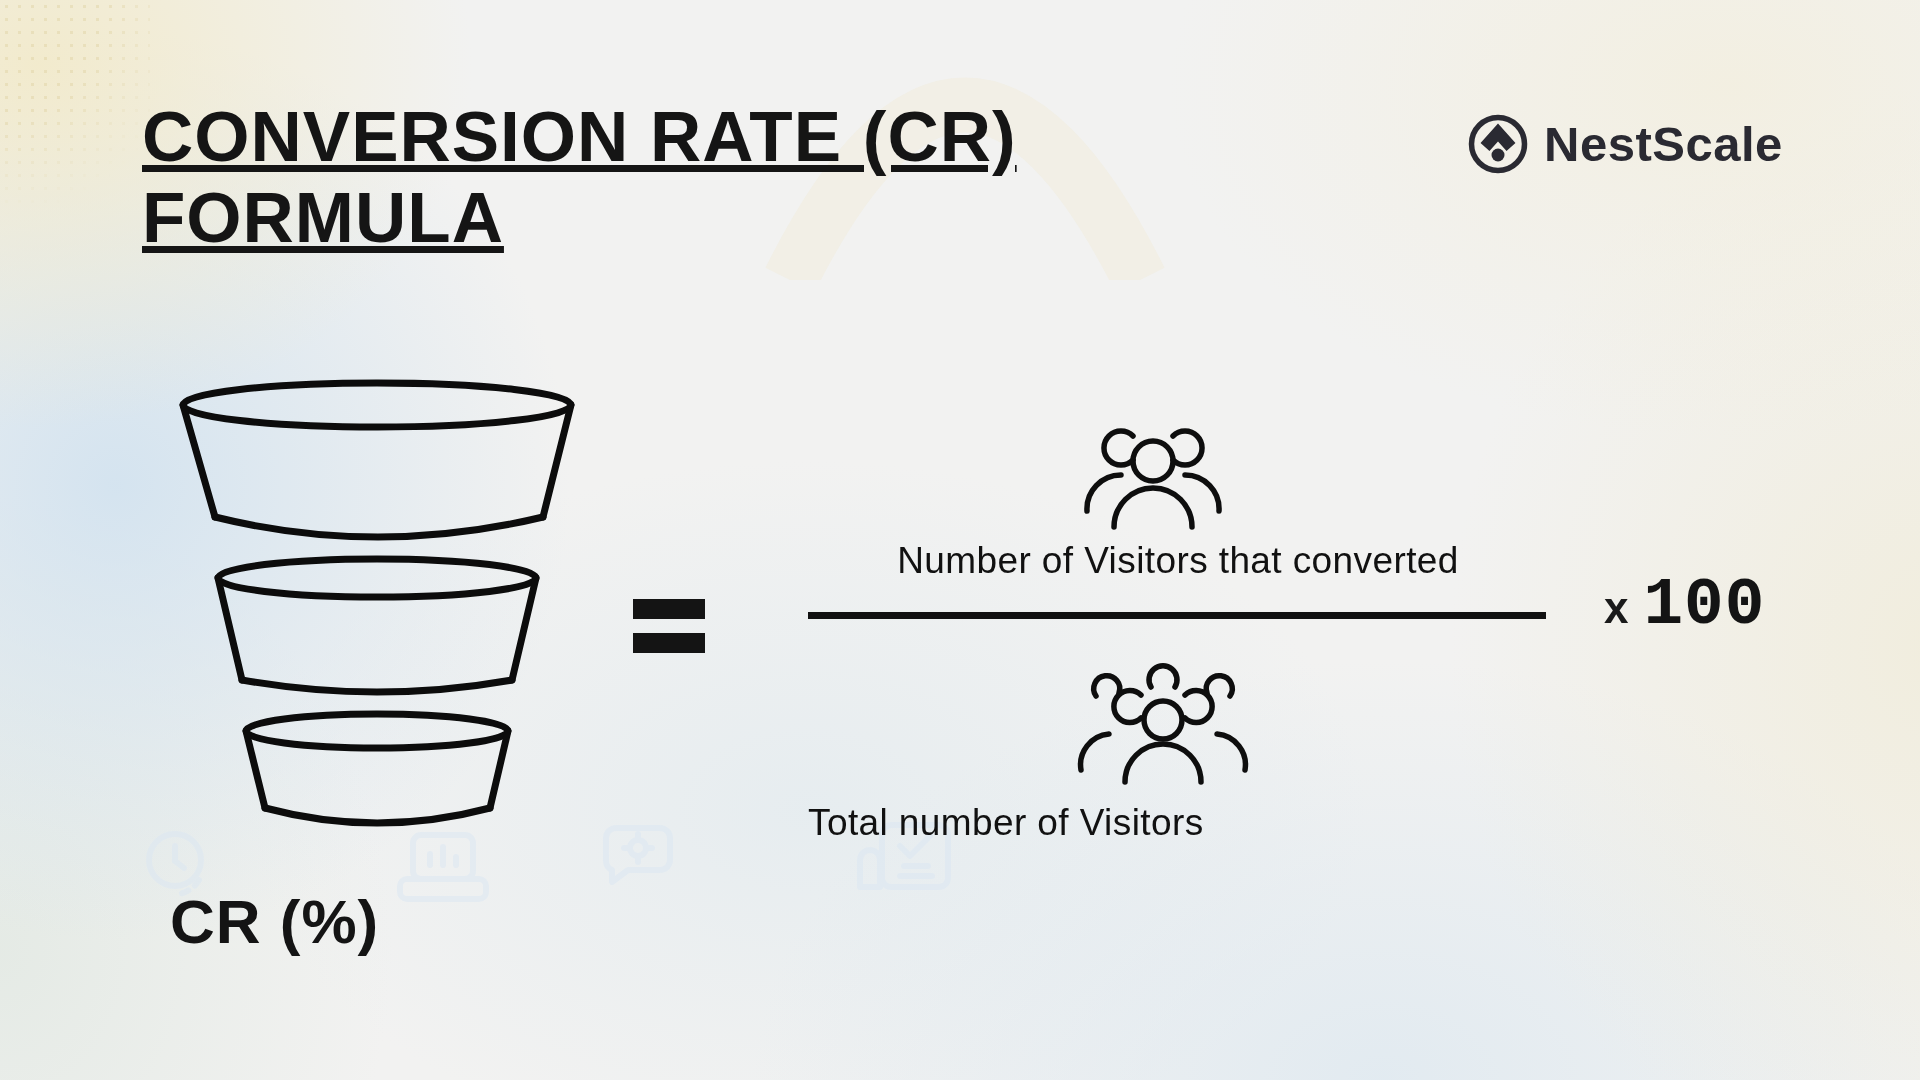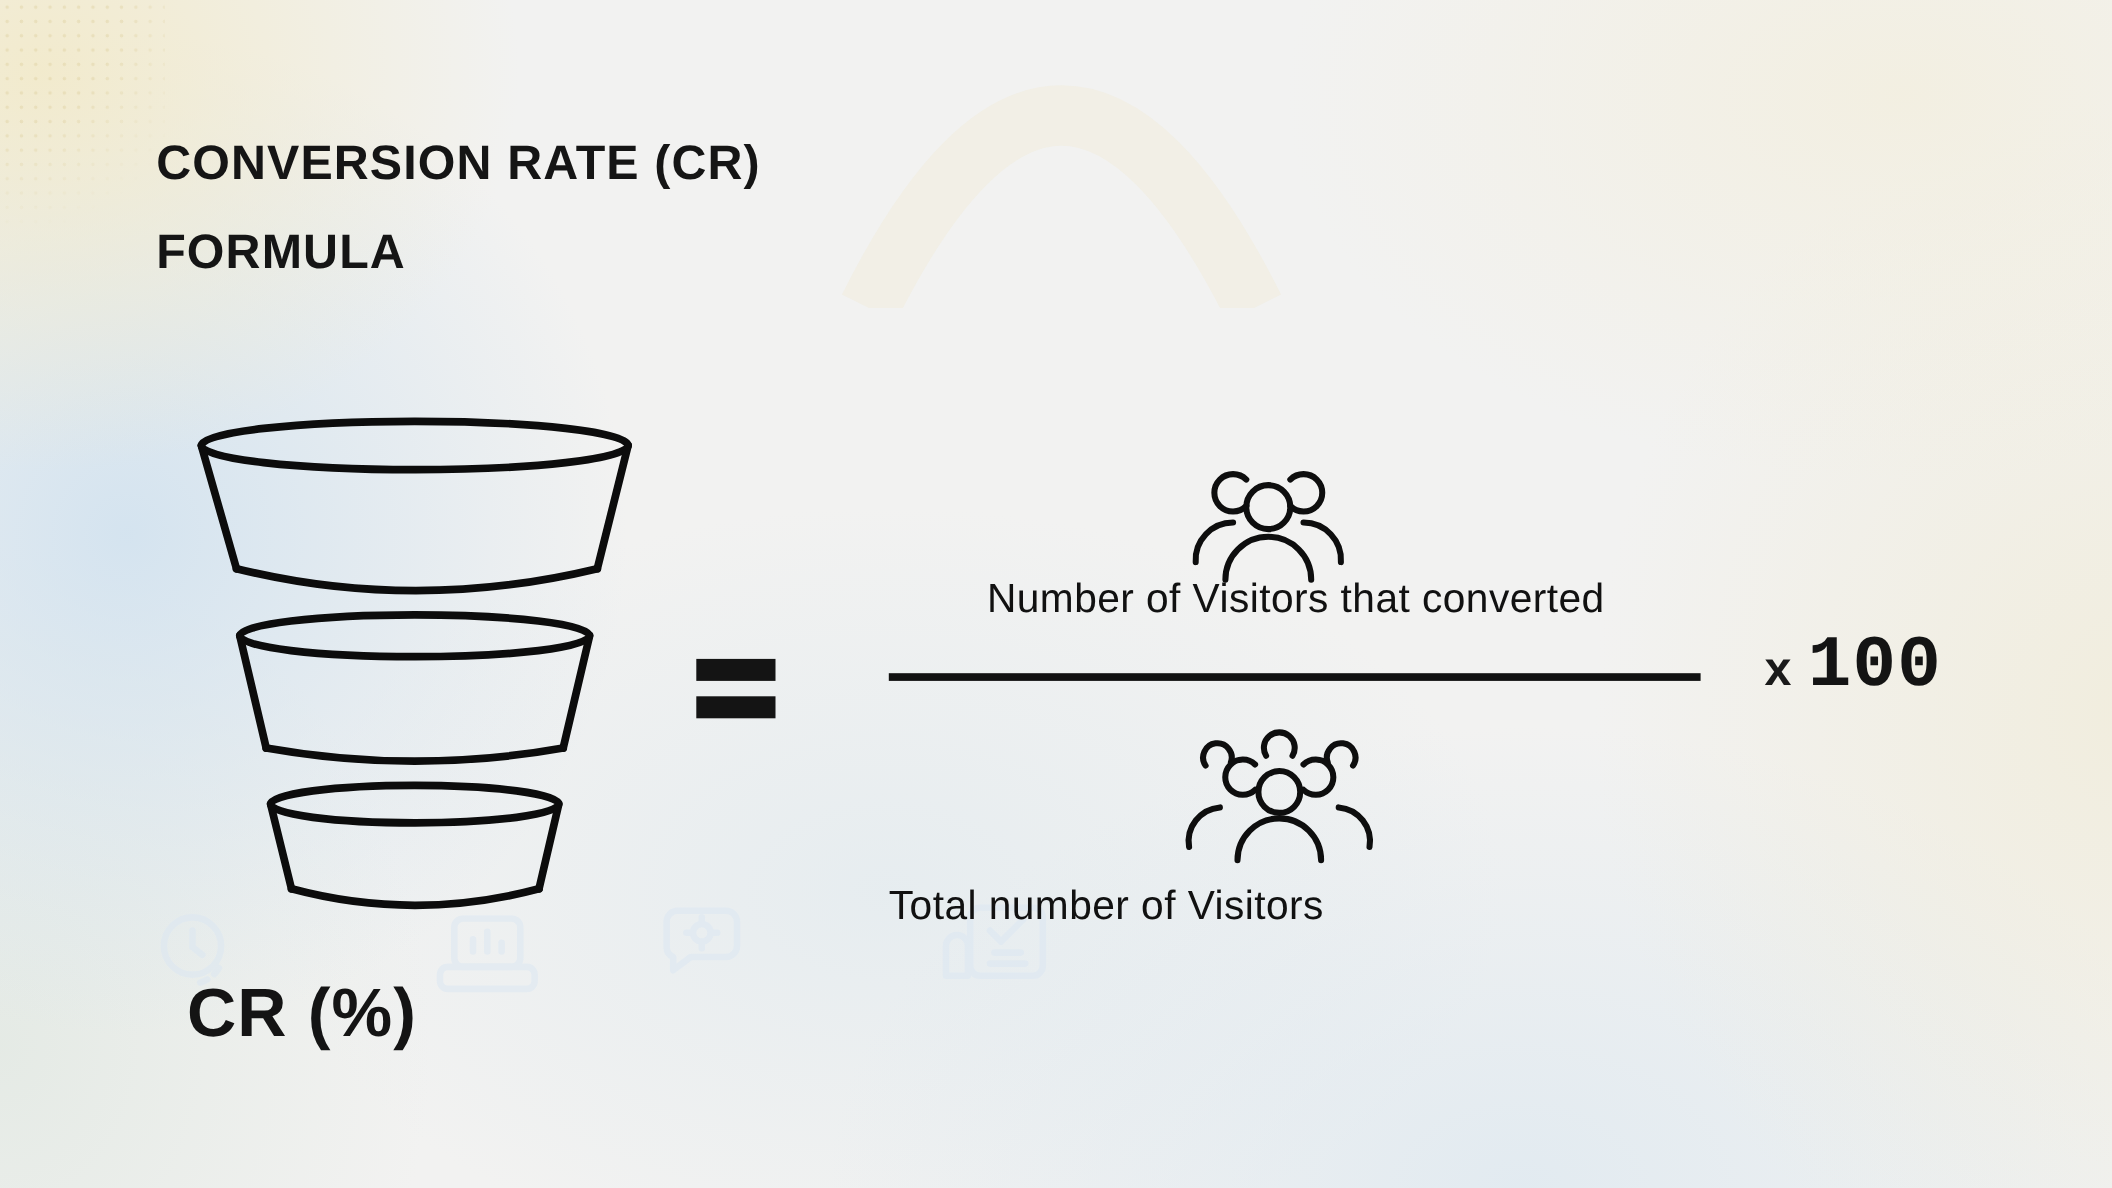--- a/index.html
+++ b/index.html
@@ -25,42 +25,42 @@
     background-image: radial-gradient(rgba(222,208,160,0.55) 1.6px, rgba(0,0,0,0) 1.8px);
     background-size: 13px 13px;
     -webkit-mask-image: radial-gradient(130% 100% at 0% 0%, #000 55%, transparent 100%);
             mask-image: radial-gradient(130% 100% at 0% 0%, #000 55%, transparent 100%);
     opacity:.8;
   }
   .arch-watermark { position:absolute; left:740px; top:0; opacity:.5; }
 
   
   .title {
-    position:absolute; left:142px; top:108px;
-    font-size:44px; line-height:81px; font-weight:800;
-    letter-spacing:1px; color:#151515;
+    position:absolute; left:142px; top:96px;
+    font-size:71px; line-height:81px; font-weight:800;
+    letter-spacing:1px; color:#151515;text-decoration:underline;
   }
   .brand { position:absolute; left:1468px; top:114px; display:flex; align-items:center; }
   .brand-name { font-size:49px; font-weight:800; color:#2a2a32; margin-left:16px; letter-spacing:0.5px; }
 
   
   .funnel-svg { position:absolute; left:170px; top:370px; }
   .funnel-label {
     position:absolute; left:170px; top:886px; width:420px;
     font-size:62px; font-weight:800; color:#141414; letter-spacing:1px;
   }
 
   
   .equals { position:absolute; left:633px; top:599px; width:72px; height:54px;
             display:flex; flex-direction:column; justify-content:space-between; }
   .eq-bar { width:72px; height:20px; background:#141414; }
 
   
   .num-icon  { position:absolute; left:1077px; top:411px; }
-  .num-text  { position:absolute; left:808px;  top:523px; width:740px; text-align:center;
+  .num-text  { position:absolute; left:808px;  top:540px; width:740px; text-align:center;
                font-size:37px; font-weight:500; color:#111; letter-spacing:0.4px; }
   .frac-line { position:absolute; left:808px;  top:612px; width:738px; height:7px; background:#111; }
   .den-icon  { position:absolute; left:1075px; top:658px; }
   .den-text  { position:absolute; left:808px;  top:802px; width:740px; text-align:left;
                font-size:37px; font-weight:500; color:#111; letter-spacing:0.4px; }
 
   
   .multiplier { position:absolute; left:1604px; top:568px; display:flex; align-items:baseline; }
   .mult-sign  { font-size:44px; font-weight:700; color:#1a1a1a; }
   .mult-value { font-size:66px; font-weight:800; color:#141414; margin-left:15px; letter-spacing:1px;font-family:Liberation Mono, monospace; }
@@ -107,20 +107,28 @@
       <path d="M52 44 H76 M48 54 H80"></path>
       <path d="M8 38 a10 10 0 0 1 20 0 V65 H8 Z"></path>
     </svg>
   </div>
 
   <div class="title">
     <div>CONVERSION RATE (CR)</div>
     <div>FORMULA</div>
   </div>
 
+  <div class="brand">
+    <svg width="60" height="60" viewBox="0 0 60 60">
+      <circle cx="30" cy="30" r="26.5" fill="none" stroke="#2a2a32" stroke-width="5.5"></circle>
+      <path d="M17 33 L30 18.5 L43 33" fill="none" stroke="#2a2a32" stroke-width="12" stroke-linejoin="miter"></path>
+      <circle cx="30" cy="41" r="6.5" fill="#2a2a32"></circle>
+    </svg>
+    <span class="brand-name">NestScale</span>
+  </div>
 
   <svg class="funnel-svg" width="420" height="480" viewBox="0 0 420 480" fill="none" stroke="#0c0c0c" stroke-width="7" stroke-linecap="round" stroke-linejoin="round">
 
     <g>
       <ellipse cx="207" cy="35" rx="194" ry="22"></ellipse>
       <path d="M 13 35 L 45 147"></path>
       <path d="M 401 35 L 373 147"></path>
       <path d="M 45 147 Q 207 187 373 147"></path>
     </g>
 

